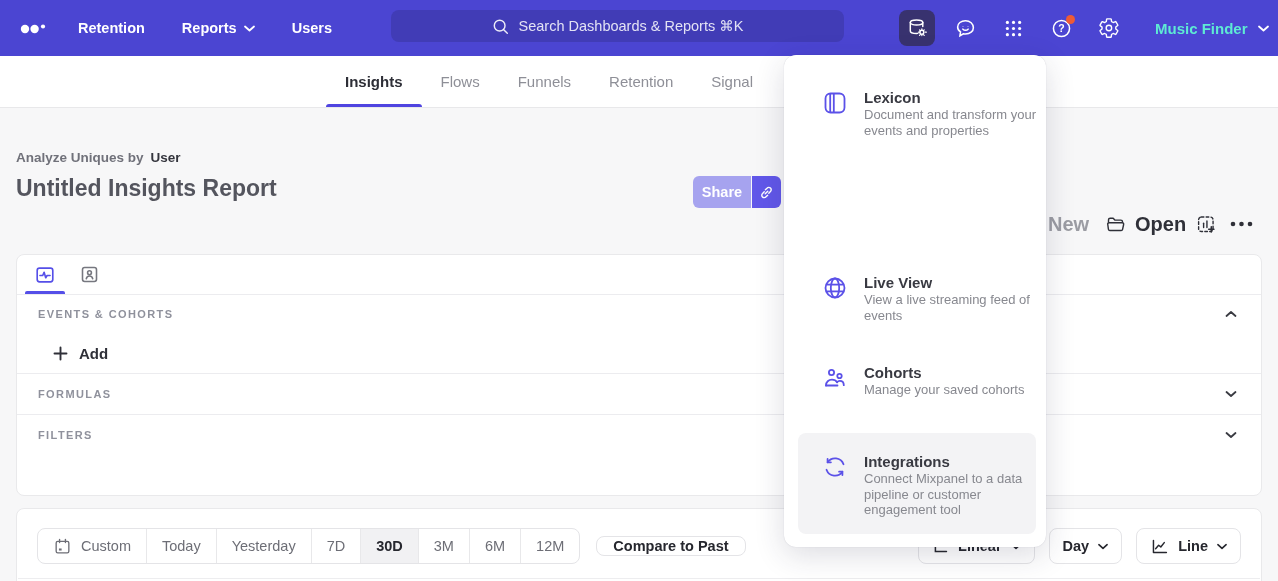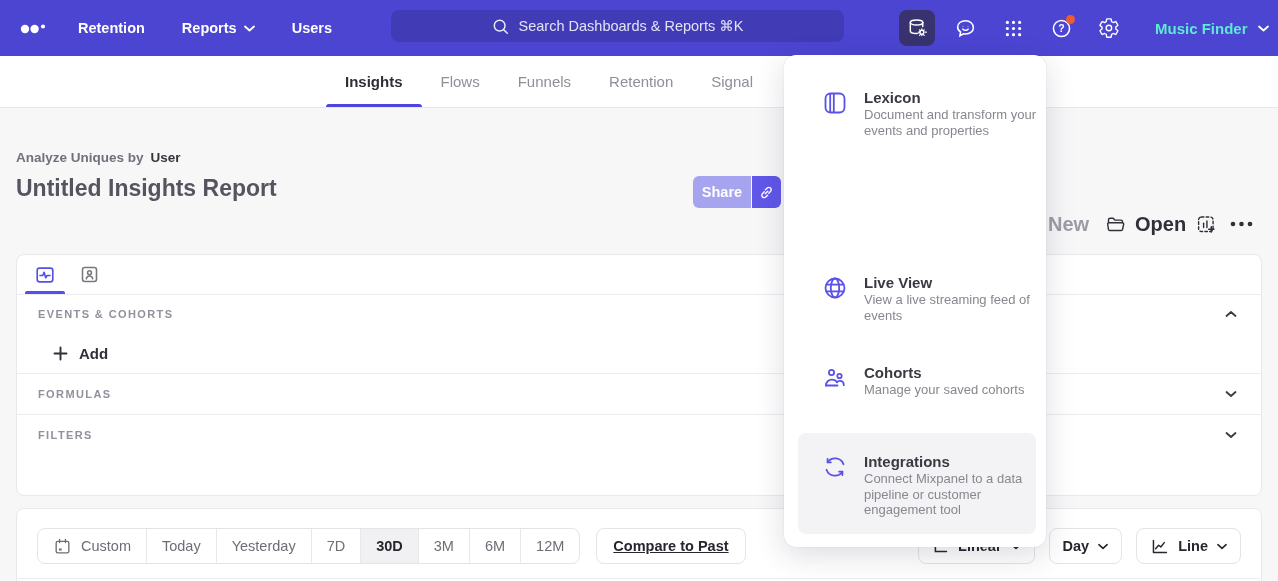--- a/index.html
+++ b/index.html
@@ -62,22 +62,22 @@
   .collapse-row { height:41px; border-top:1px solid #ececef; display:flex; align-items:center; padding:0 24px 0 21px; cursor:pointer; }
 
   
   .bottom-card { position:absolute; left:16px; top:508px; width:1246px; height:95px; }
   .toolbar-left { position:absolute; left:20px; top:19px; display:flex; align-items:center; }
   .seg { display:flex; border:1px solid #e4e4e7; border-radius:8px; overflow:hidden; height:36px; }
   .seg-item { display:flex; align-items:center; gap:9px; padding:0 15px; font-size:14.5px; color:#6d6e76;
     border-left:1px solid #e8e8ea; cursor:pointer; white-space:nowrap; }
   .seg-item:first-child { border-left:none; }
   .seg-item.active { background:#f1f1f3; color:#26272e; font-weight:700; }
-  .compare-btn { margin-left:16px; height:36px; padding:0 16px; border:1px solid #e4e4e7; border-radius:8px;
-    display:flex; align-items:center; font-size:14.5px; font-weight:600; color:#26272e; cursor:pointer; background:#fff;text-decoration:underline; }
+  .compare-btn { margin-left:16px; height:20px; padding:0 16px; border:1px solid #e4e4e7; border-radius:8px;
+    display:flex; align-items:center; font-size:14.5px; font-weight:600; color:#26272e; cursor:pointer; background:#fff; }
   .chart-controls { position:absolute; right:20px; top:19px; display:flex; gap:14px; }
   .ctrl-btn { height:36px; border:1px solid #e4e4e7; border-radius:8px; display:flex; align-items:center; gap:9px;
     padding:0 13px; font-size:14.5px; font-weight:600; color:#26272e; cursor:pointer; background:#fff; }
   .bottom-divider { position:absolute; left:1px; right:1px; top:69px; border-top:1px solid #ededef; }
 
   
   .panel { position:absolute; left:784px; top:55px; width:262px; height:492px; background:#fff; border-radius:12px;
     box-shadow:0 8px 30px rgba(35,35,70,.16), 0 0 1px rgba(35,35,70,.22); z-index:60; }
   .menu-item { position:absolute; left:38px; display:flex; gap:16px; cursor:pointer; }
   .menu-item .txt { width:178px; }

